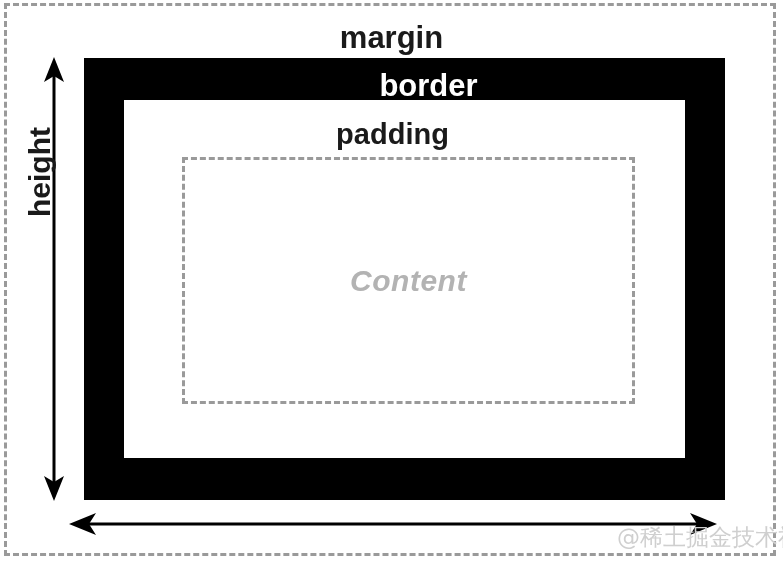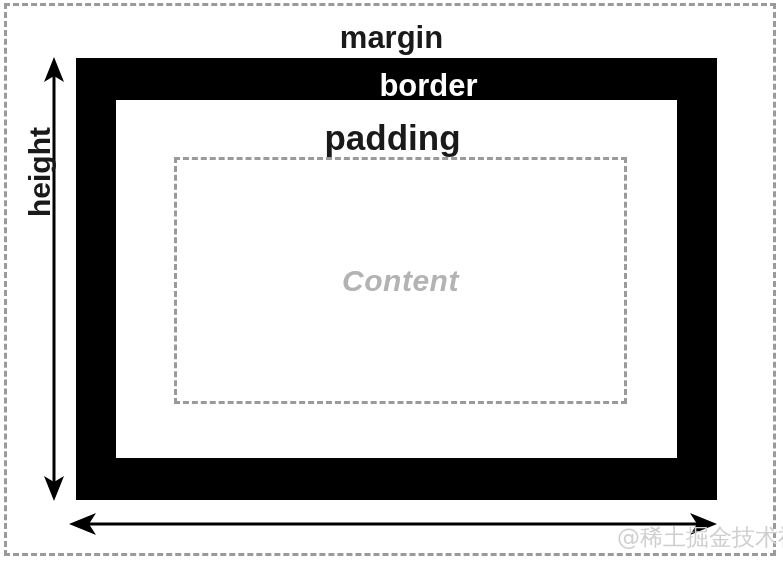--- a/index.html
+++ b/index.html
@@ -28,21 +28,21 @@
     width: 772px;
     height: 553px;
     border: 3px dashed #9a9a9a;
     box-sizing: border-box;
     background: transparent;
   }
 
   
   .border-band {
     position: absolute;
-    left: 76px;
+    left: 84px;
     top: 58px;
     width: 641px;
     height: 442px;
     background: #000000;
     box-sizing: border-box;
   }
 
   
   .padding-area {
     position: absolute;
@@ -108,21 +108,21 @@
     font-size: 31px;
     color: #ffffff;
     margin-left: 36px;
   }
 
   .label-padding {
     left: 112px;
     top: 118px;
     width: 561px;
     text-align: center;
-    font-size: 35px;
+    font-size: 29px;
     color: #1a1a1a;
   }
 
   .label-height {
     left: -25px;
     top: 155px;
     width: 130px;
     text-align: center;
     font-size: 30px;
     color: #1a1a1a;

